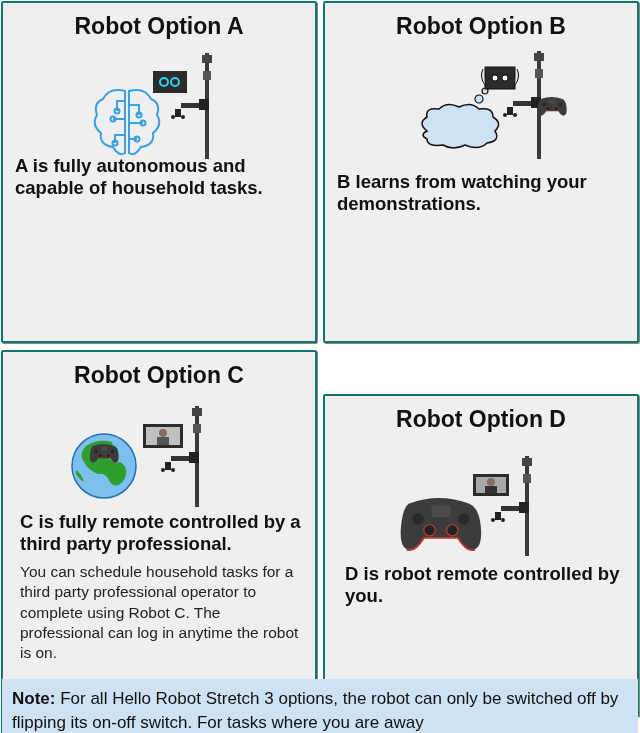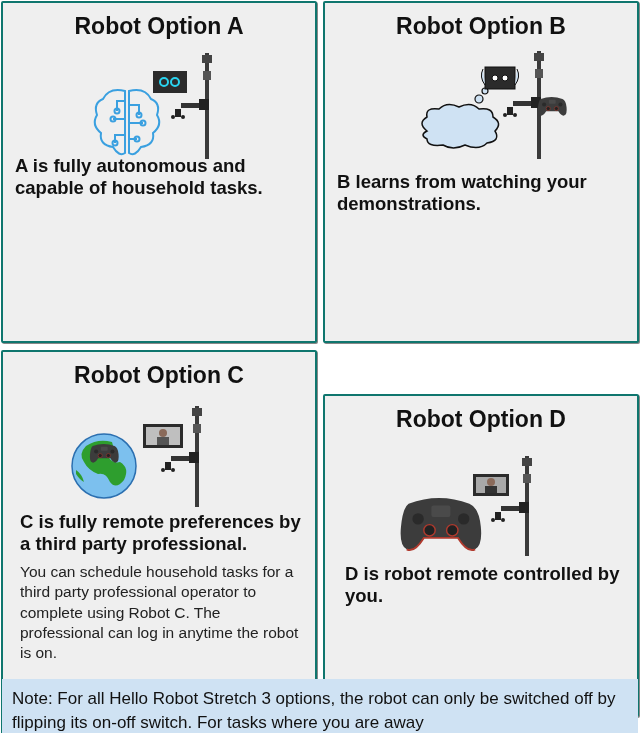--- a/index.html
+++ b/index.html
@@ -38,21 +38,21 @@
     #panel-c .headline { top: 159px; left: 17px; }
     #panel-c .body-text { top: 210px; left: 17px; }
     #panel-d .headline { top: 167px; left: 20px; }
     #panel-d .body-text { top: 217px; left: 20px; }
 
     .note {
       position: absolute; left: 2px; top: 679px; width: 636px; height: 60px;
       background: #cfe2f3; padding: 8px 10px;
       font-size: 17px; line-height: 24px; color: #111;
     }
-    .note b { font-weight: normal; }
+    .note b { font-weight: bold; }
   </style>
 </head>
 <body>
 
 <svg width="0" height="0" style="position:absolute">
   <defs>
     <g id="robot-base">
 
       <rect x="52" y="0" width="4" height="120" fill="#3a3a3a"></rect>
       <rect x="49" y="2" width="10" height="8" fill="#444"></rect>
@@ -146,21 +146,21 @@
       </g>
       <g transform="translate(140,4)">
         <use href="#robot-base"></use>
         <rect x="0" y="18" width="40" height="24" fill="#2b2b2b"></rect>
         <rect x="3" y="21" width="34" height="18" fill="#bfbfbf"></rect>
         <circle cx="20" cy="27" r="4" fill="#8a6a5a"></circle>
         <rect x="14" y="31" width="12" height="8" fill="#555"></rect>
       </g>
     </svg>
   </div>
-  <div class="headline">C is fully remote preferences by a third party professional.</div>
+  <div class="headline">C is fully remote controlled by a third party professional.</div>
   <div class="body-text">You can schedule household tasks for a third party professional operator to complete using Robot C. The professional can log in anytime the robot is on.</div>
 </div>
 
 <div class="panel" id="panel-d">
   <div class="panel-title">Robot Option D</div>
   <div class="illus" style="top:50px;height:110px;">
     <svg width="316" height="110" viewBox="0 0 316 110">
       <g transform="translate(76,52) scale(0.95)">
         <use href="#controller"></use>
         <path d="M6 54 Q14 58 24 42 L60 42 Q70 58 78 54" fill="none" stroke="#b03a2e" stroke-width="2"></path>

